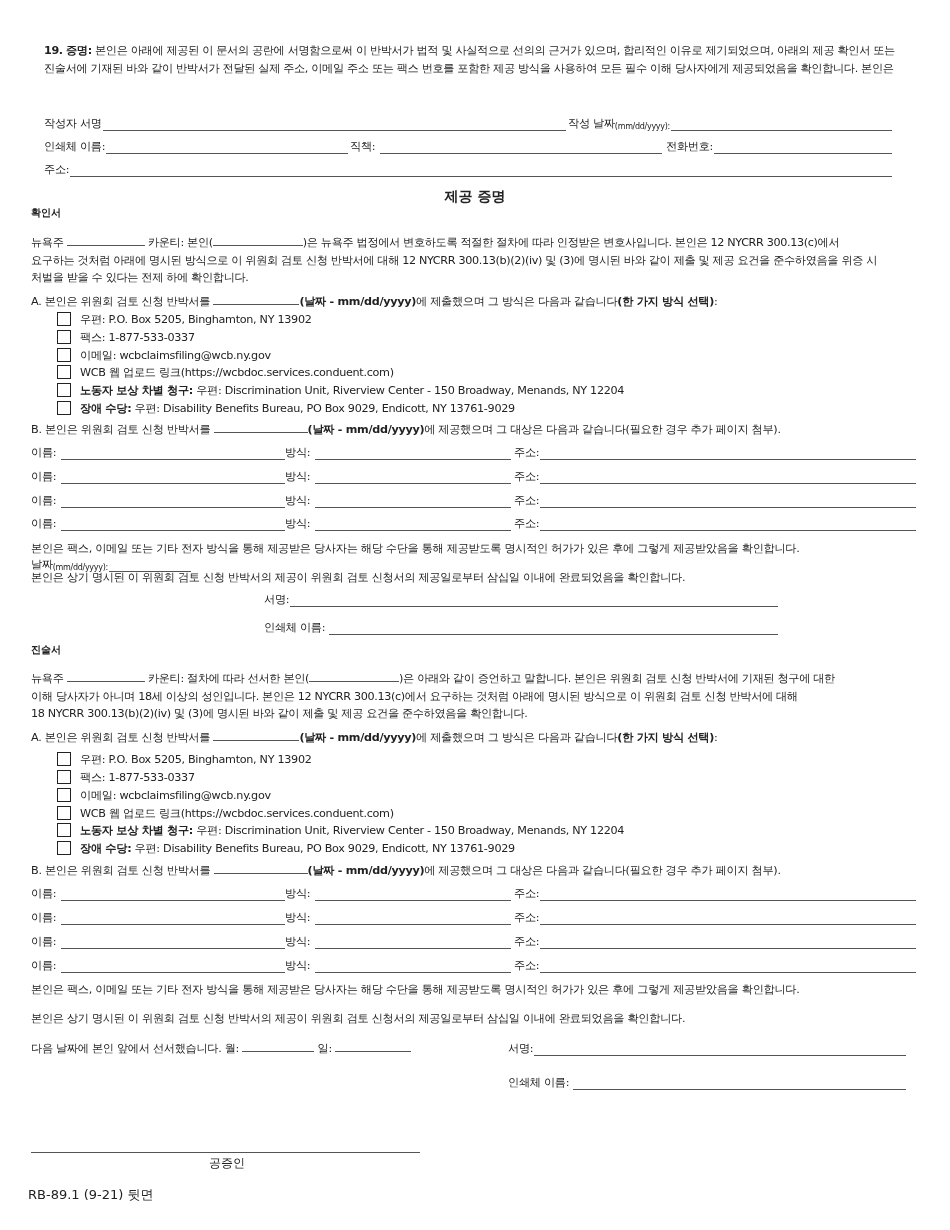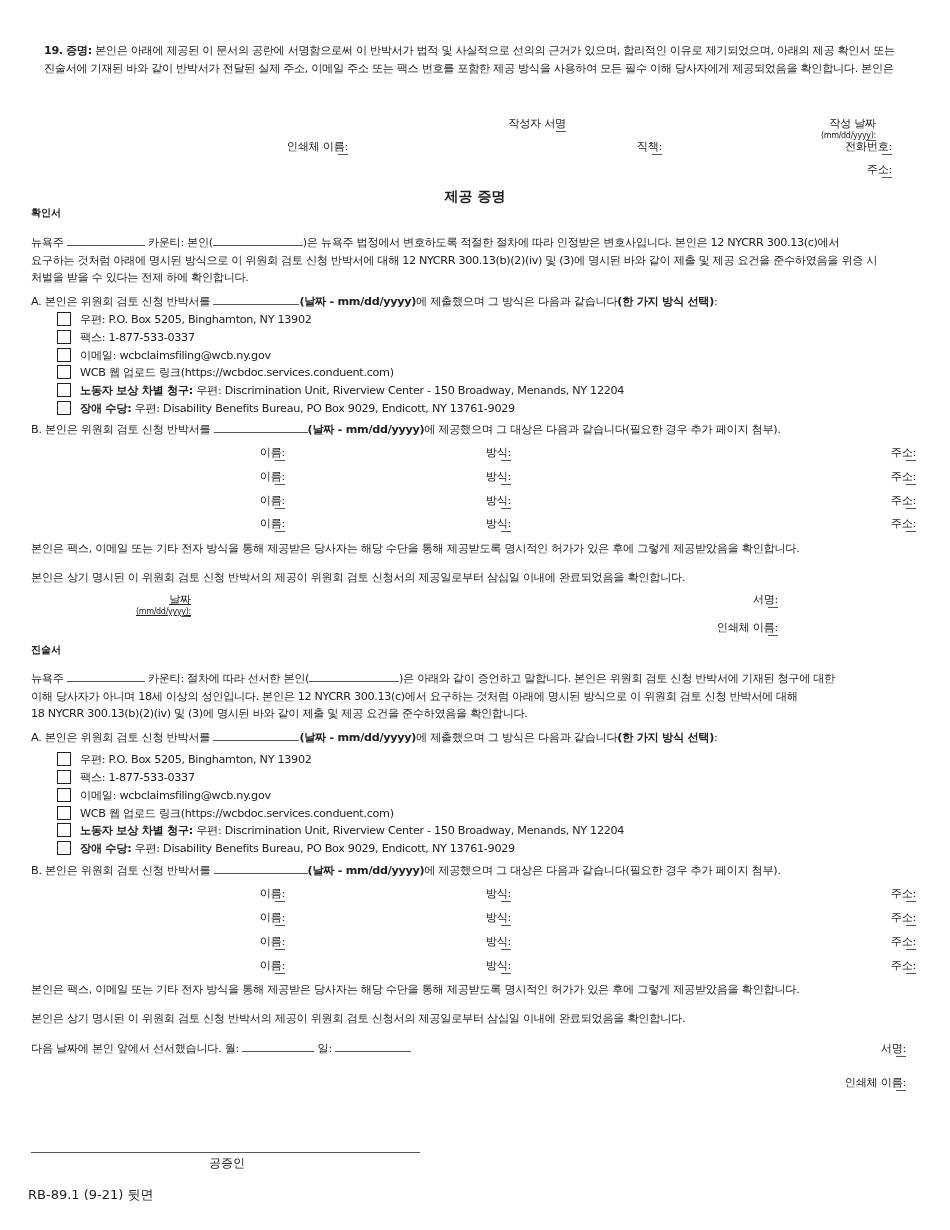--- a/index.html
+++ b/index.html
@@ -2,21 +2,21 @@
 <html><head>
 <meta charset="utf-8">
 <style>
   html,body{margin:0;padding:0;background:#fff;}
   body{width:950px;height:1230px;position:relative;overflow:hidden;
        font-family:"DejaVu Sans","Liberation Sans",sans-serif;color:#222;font-size:11.2px;}
   .abs{position:absolute;white-space:nowrap;}
   .p{position:absolute;line-height:17.5px;white-space:normal;letter-spacing:-0.35px;}
   b,.b{font-weight:bold;}
   .small{font-size:8px;}
-  .field{position:absolute;display:flex;align-items:flex-end;white-space:nowrap;letter-spacing:-0.3px;flex-direction:column;}
+  .field{position:absolute;display:flex;align-items:flex-end;white-space:nowrap;letter-spacing:-0.3px;}
   .field .lbl{flex:none;}
   .field .ln{flex:1;border-bottom:1px solid #555;height:11px;margin-left:1px;min-width:10px;}
   .blank{display:inline-block;border-bottom:1px solid #555;height:10px;vertical-align:baseline;}
   .cb{position:absolute;width:12px;height:12px;border:1.3px solid #222;background:#fff;}
   .opt{position:absolute;white-space:nowrap;letter-spacing:-0.3px;}
   .title{position:absolute;left:0;width:950px;text-align:center;font-weight:bold;font-size:14px;}
   .hd{position:absolute;font-weight:bold;font-size:10px;}
   .rule{position:absolute;border-top:1px solid #555;}
 </style>
 </head>
@@ -26,21 +26,21 @@
   <span class="b">19.</span>
   <span class="b">증명:</span>
   <span>본인은 아래에 제공된 이 문서의 공란에 서명함으로써 이 반박서가 법적 및 사실적으로 선의의 근거가 있으며, 합리적인 이유로 제기되었으며, 아래의 제공 확인서 또는</span><br>
   <span>진술서에 기재된 바와 같이 반박서가 전달된 실제 주소, 이메일 주소 또는 팩스 번호를 포함한 제공 방식을 사용하여 모든 필수 이해 당사자에게 제공되었음을 확인합니다. 본인은</span><br>
 </div>
 
 <div class="field" style="left:44px;top:116px;width:522px;">
   <span class="lbl">작성자 서명</span>
     <span class="ln"></span>
 </div>
-<div class="field" style="left:552px;top:116px;width:324px;">
+<div class="field" style="left:568px;top:116px;width:324px;">
   <span class="lbl">작성 날짜</span>
     <span class="lbl small">(mm/dd/yyyy):</span>
     <span class="ln"></span>
 </div>
 
 <div class="field" style="left:44px;top:139px;width:304px;">
   <span class="lbl">인쇄체 이름:</span>
     <span class="ln"></span>
 </div>
 <div class="field" style="left:350px;top:139px;width:312px;">
@@ -146,21 +146,21 @@
     </div>
   <div class="field" style="left:514px;top:516px;width:402px;">
       <span class="lbl">주소:</span>
       <span class="ln"></span>
     </div>
 </div>
 
 <div class="abs" style="left:31px;top:541px;letter-spacing:-0.3px;">본인은 팩스, 이메일 또는 기타 전자 방식을 통해 제공받은 당사자는 해당 수단을 통해 제공받도록 명시적인 허가가 있은 후에 그렇게 제공받았음을 확인합니다.</div>
 <div class="abs" style="left:31px;top:570px;letter-spacing:-0.3px;">본인은 상기 명시된 이 위원회 검토 신청 반박서의 제공이 위원회 검토 신청서의 제공일로부터 삼십일 이내에 완료되었음을 확인합니다.</div>
 
-<div class="field" style="left:31px;top:592px;width:160px;text-decoration:underline;">
+<div class="field" style="left:31px;top:557px;width:160px;">
   <span class="lbl">날짜</span>
     <span class="lbl small">(mm/dd/yyyy):</span>
     <span class="ln"></span>
 </div>
 <div class="field" style="left:264px;top:592px;width:514px;">
   <span class="lbl">서명:</span>
     <span class="ln"></span>
 </div>
 <div class="field" style="left:264px;top:620px;width:514px;">
   <span class="lbl">인쇄체 이름:</span>

